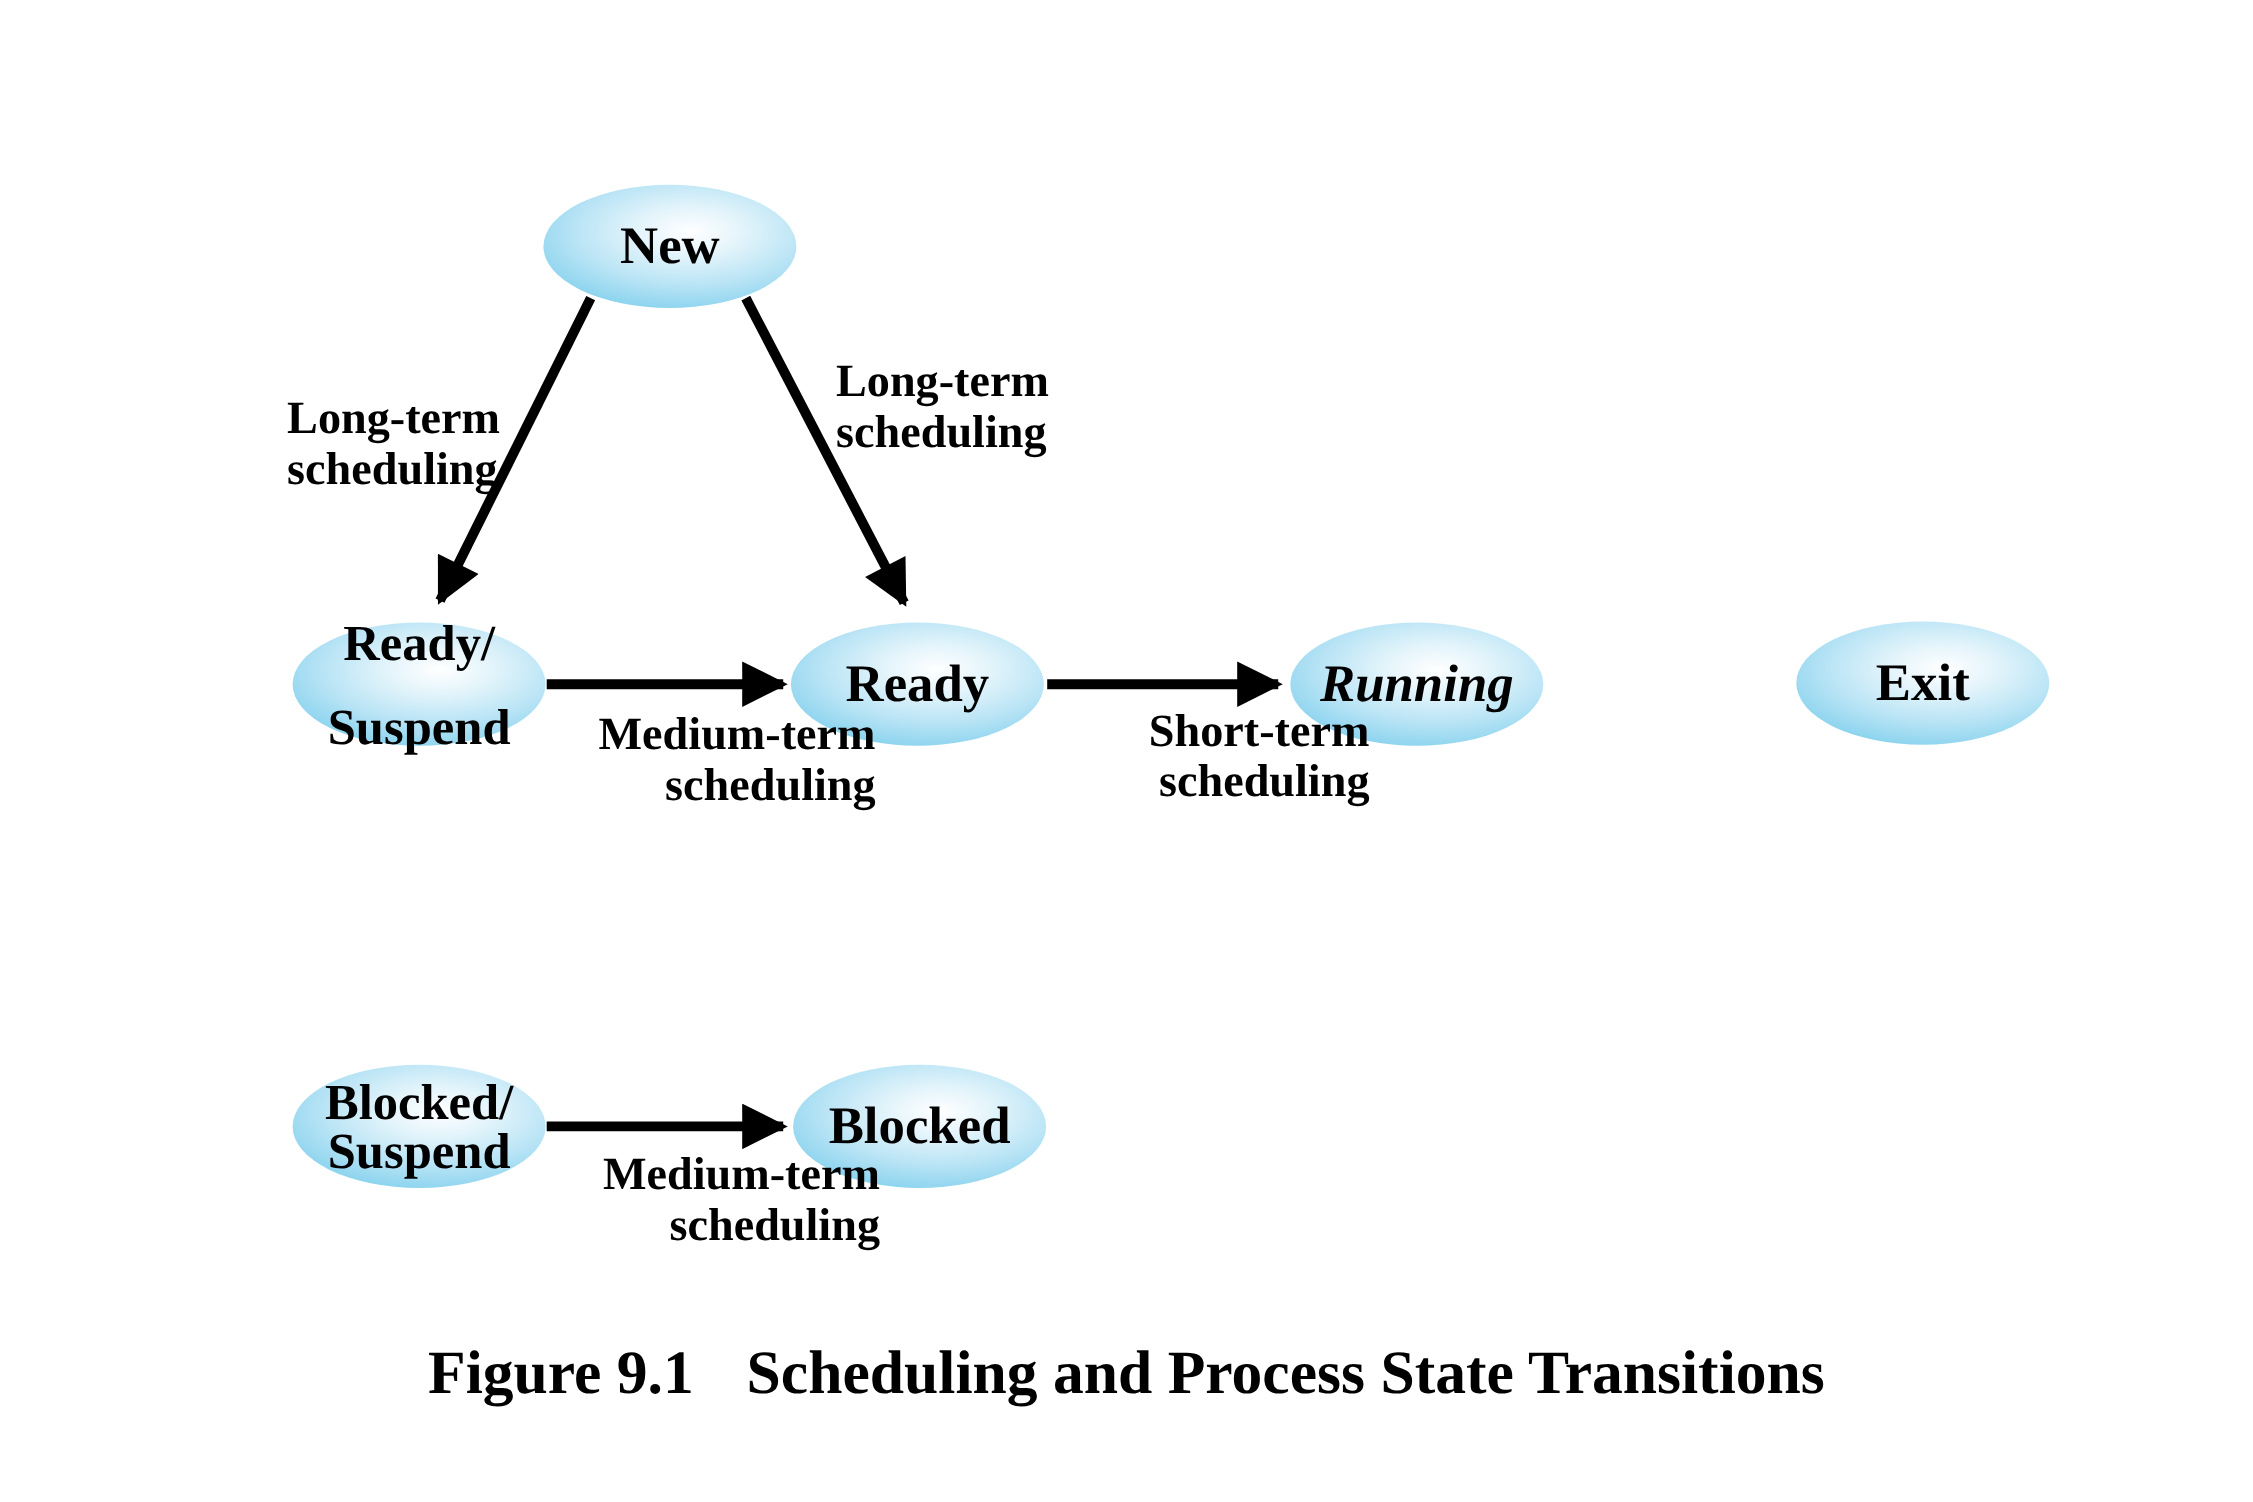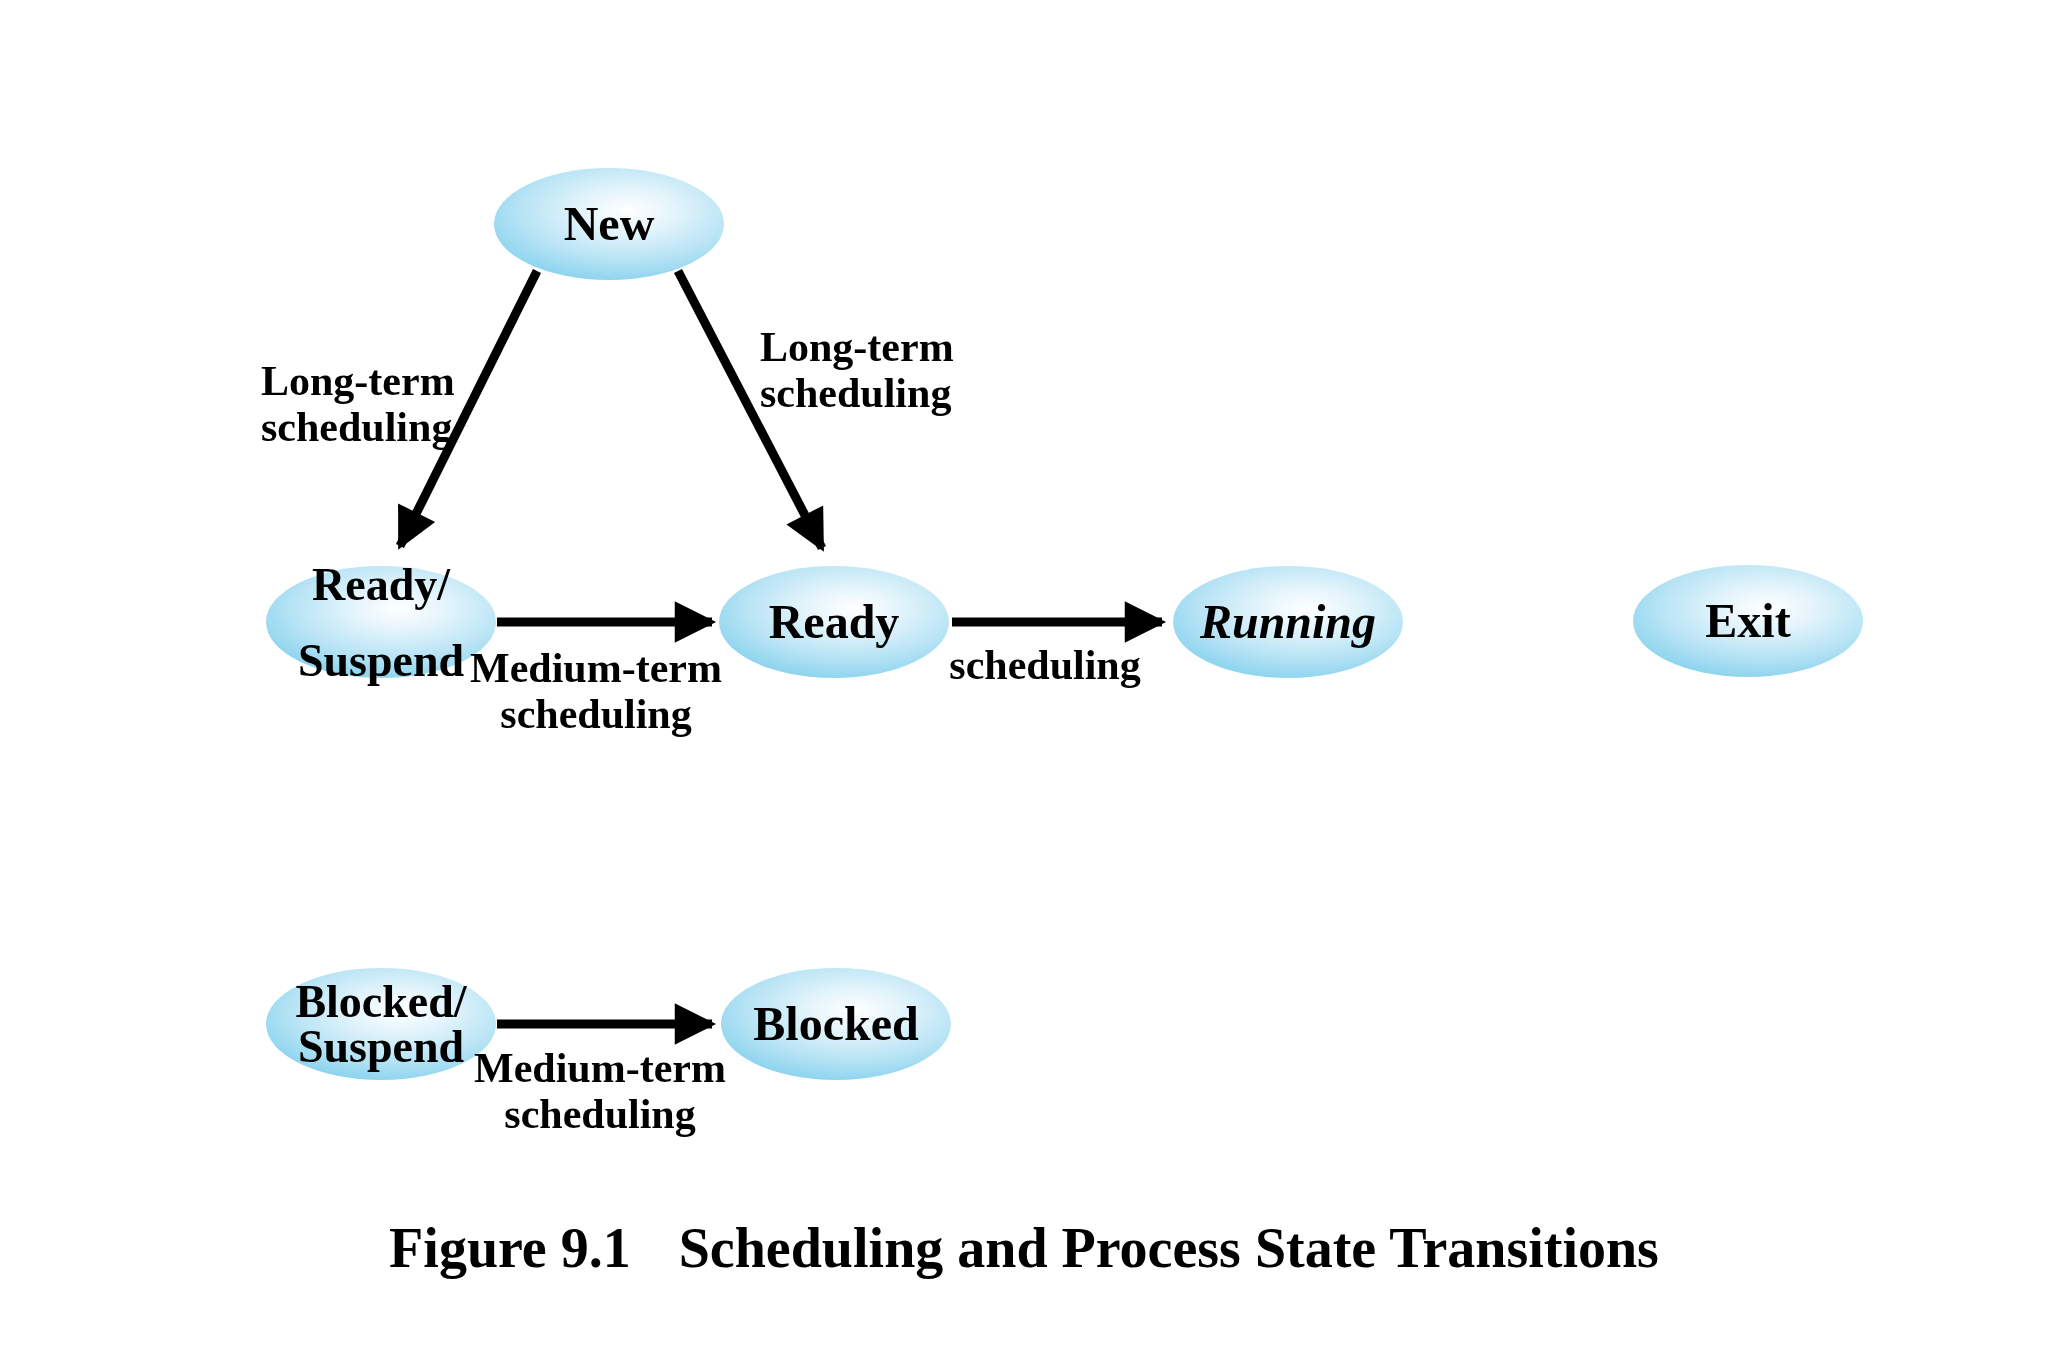--- a/index.html
+++ b/index.html
@@ -50,21 +50,21 @@
     line-height: 45px;
     white-space: nowrap;
   }
   .edge-label {
     position: absolute;
     font-weight: bold;
     font-size: 42px;
     line-height: 46px;
     white-space: nowrap;
   }
-  .edge-label.centered { text-align: center; width: 400px; }
+  .edge-label.centered { text-align: right; width: 400px; }
   .edge-label div { display: block; }
   .caption {
     position: absolute;
     left: 0;
     top: 1212px;
     width: 2048px;
     text-align: center;
     font-weight: bold;
     font-size: 56px;
     line-height: 72px;
@@ -129,20 +129,21 @@
     <div>Long-term</div>
     <div>scheduling</div>
   </div>
 
   <div class="edge-label centered" style="left:396px; top:645px;">
     <div>Medium-term</div>
     <div>scheduling</div>
   </div>
 
   <div class="edge-label centered" style="left:845px; top:642px;">
+    <div>Short-term</div>
     <div>scheduling</div>
   </div>
 
   <div class="edge-label centered" style="left:400px; top:1045px;">
     <div>Medium-term</div>
     <div>scheduling</div>
   </div>
 
   <div class="caption">
     <span class="cap-num">Figure 9.1</span><span>Scheduling and Process State Transitions</span>

